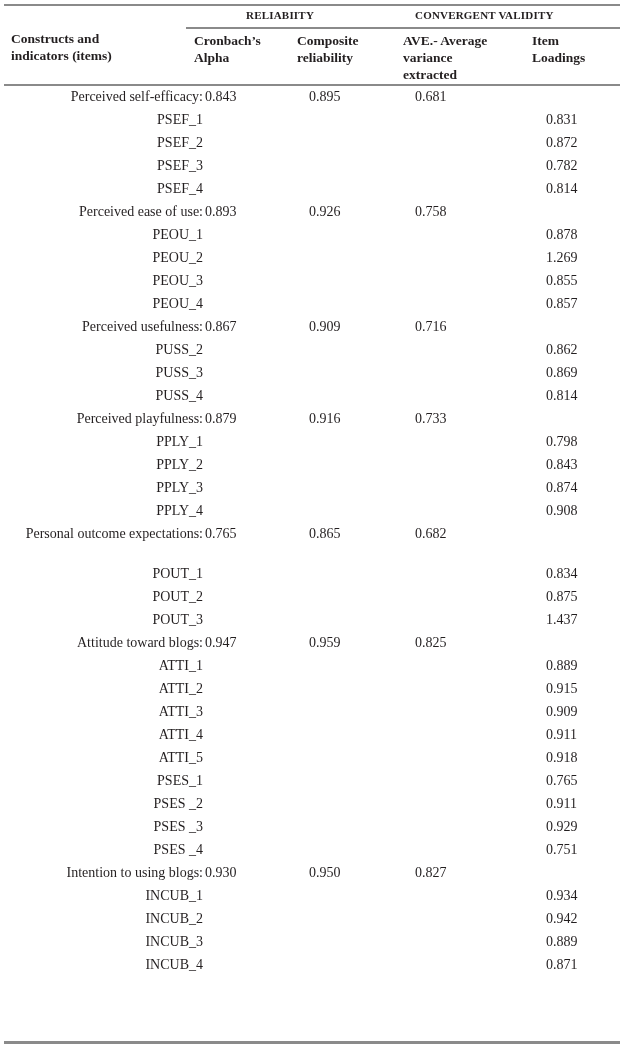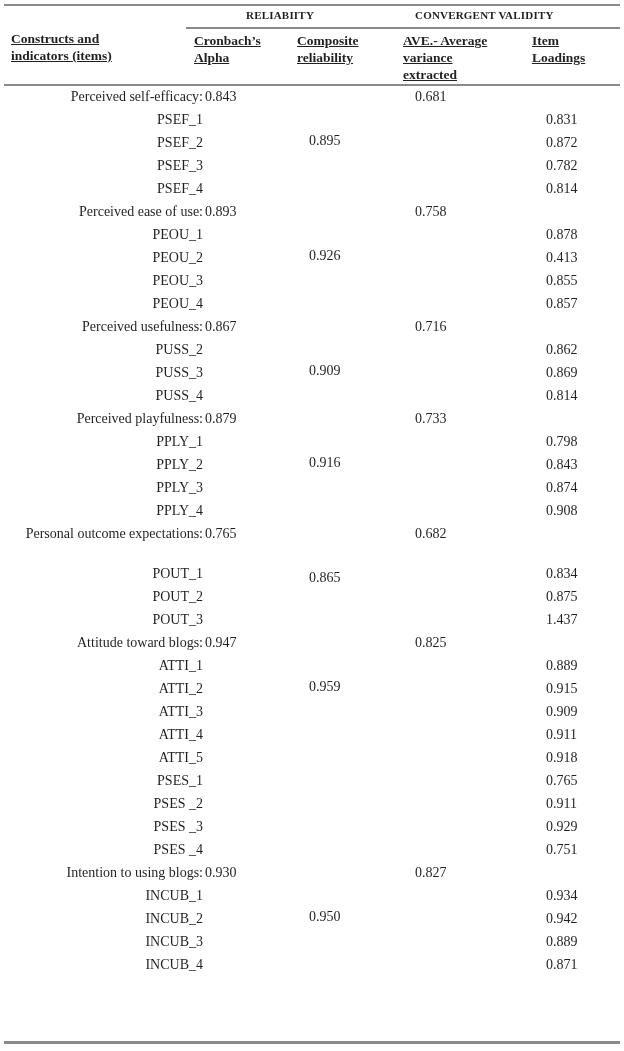--- a/index.html
+++ b/index.html
@@ -15,34 +15,34 @@
   .rule-head { position: absolute; left: 0; top: 84px; width: 616px; height: 2px; background: #8a8a8a; }
   .rule-bottom { position: absolute; left: 0; top: 1041px; width: 616px; height: 3px; background: #8a8a8a; }
 
   .group-label {
     position: absolute; top: 9px; font-weight: bold; font-size: 11px; letter-spacing: 0.2px;
   }
   .g-rel { left: 242px; }
   .g-conv { left: 411px; }
 
   .col-head {
-    position: absolute; top: 32px; font-weight: bold; font-size: 13.5px; line-height: 17px; text-decoration: underline;
+    position: absolute; top: 32px; font-weight: bold; font-size: 13.5px; line-height: 17px;
   }
   .h0 { left: 7px; top: 30px; }
   .h1 { left: 190px; }
   .h2 { left: 293px; }
   .h3 { left: 399px; }
   .h4 { left: 528px; }
 
   .rows { position: absolute; left: 12px; top: 88px; width: 616px; text-align: right; }
   .row { position: relative; height: 23px; font-size: 14px; line-height: 18px; }
   .row.tall { height: 40px; }
   .row .c0 { position: absolute; left: 7px; width: 180px; top: 0; }
   .row .c1 { position: absolute; left: 189px; top: 0; }
-  .row .c2 { position: absolute; left: 293px; top: 0; margin-top: 44px; }
+  .row .c2 { position: absolute; left: 293px; top: 0; }
   .row .c3 { position: absolute; left: 399px; top: 0; }
   .row .c4 { position: absolute; left: 530px; top: 0; }
 </style>
 </head>
 <body>
 
 <div class="table-wrap">
   <div class="rule-top"></div>
   <div class="group-label g-rel">RELIABIITY</div>
   <div class="group-label g-conv">CONVERGENT VALIDITY</div>
@@ -119,21 +119,21 @@
         <div class="c1"></div>
         <div class="c2"></div>
         <div class="c3"></div>
         <div class="c4">0.878</div>
       </div>
       <div class="row">
         <div class="c0">PEOU_2</div>
         <div class="c1"></div>
         <div class="c2"></div>
         <div class="c3"></div>
-        <div class="c4">0.413</div>
+        <div class="c4">1.269</div>
       </div>
       <div class="row">
         <div class="c0">PEOU_3</div>
         <div class="c1"></div>
         <div class="c2"></div>
         <div class="c3"></div>
         <div class="c4">0.855</div>
       </div>
       <div class="row">
         <div class="c0">PEOU_4</div>

